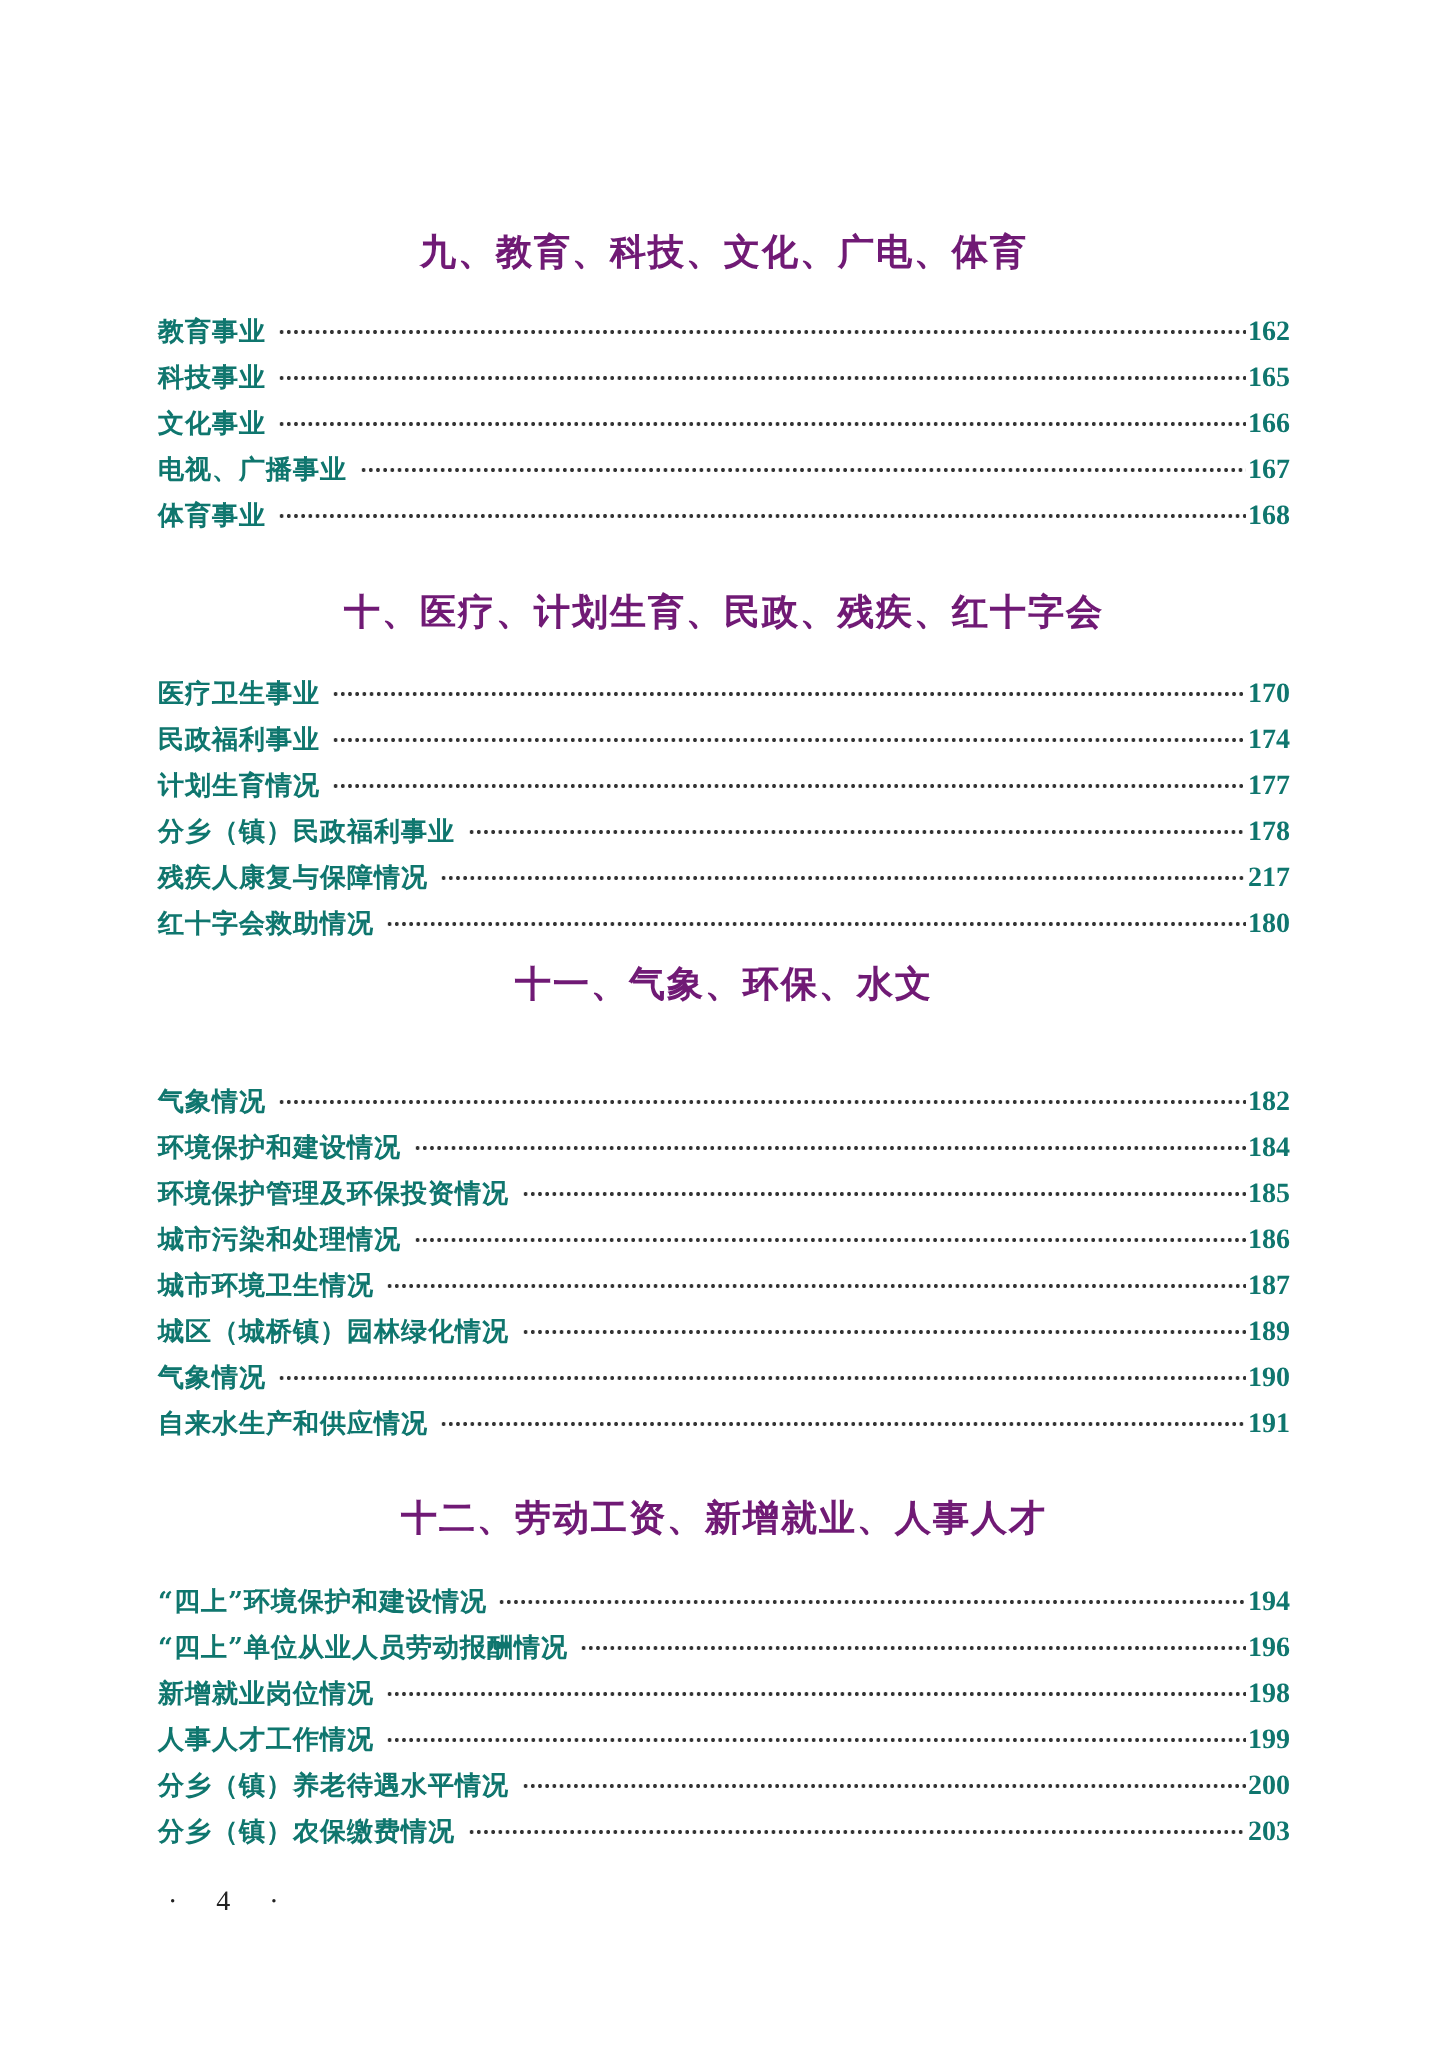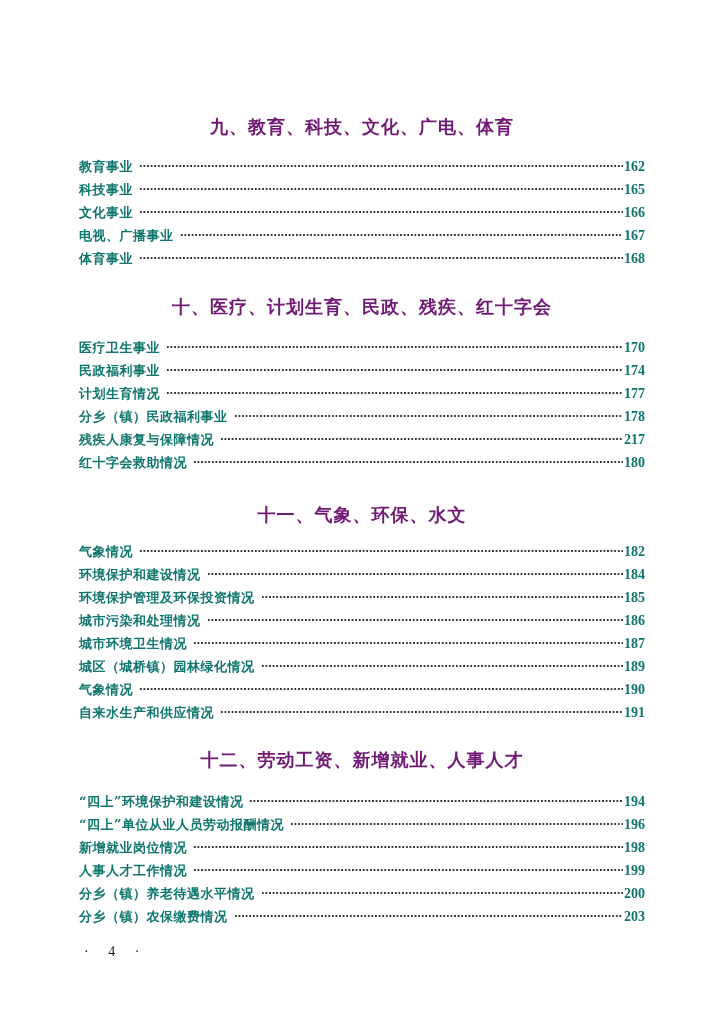--- a/index.html
+++ b/index.html
@@ -101,21 +101,21 @@
       <span class="label">残疾人康复与保障情况</span>
       <span class="dots"></span>
       <span class="page-num">217</span>
     </div>
   <div class="entry" style="top:452px">
       <span class="label">红十字会救助情况</span>
       <span class="dots"></span>
       <span class="page-num">180</span>
     </div>
 
-  <div class="section-title" style="top:504px">十一、气象、环保、水文</div>
+  <div class="section-title" style="top:482px">十一、气象、环保、水文</div>
   <div class="entry" style="top:541px">
       <span class="label">气象情况</span>
       <span class="dots"></span>
       <span class="page-num">182</span>
     </div>
   <div class="entry" style="top:564px">
       <span class="label">环境保护和建设情况</span>
       <span class="dots"></span>
       <span class="page-num">184</span>
     </div>

